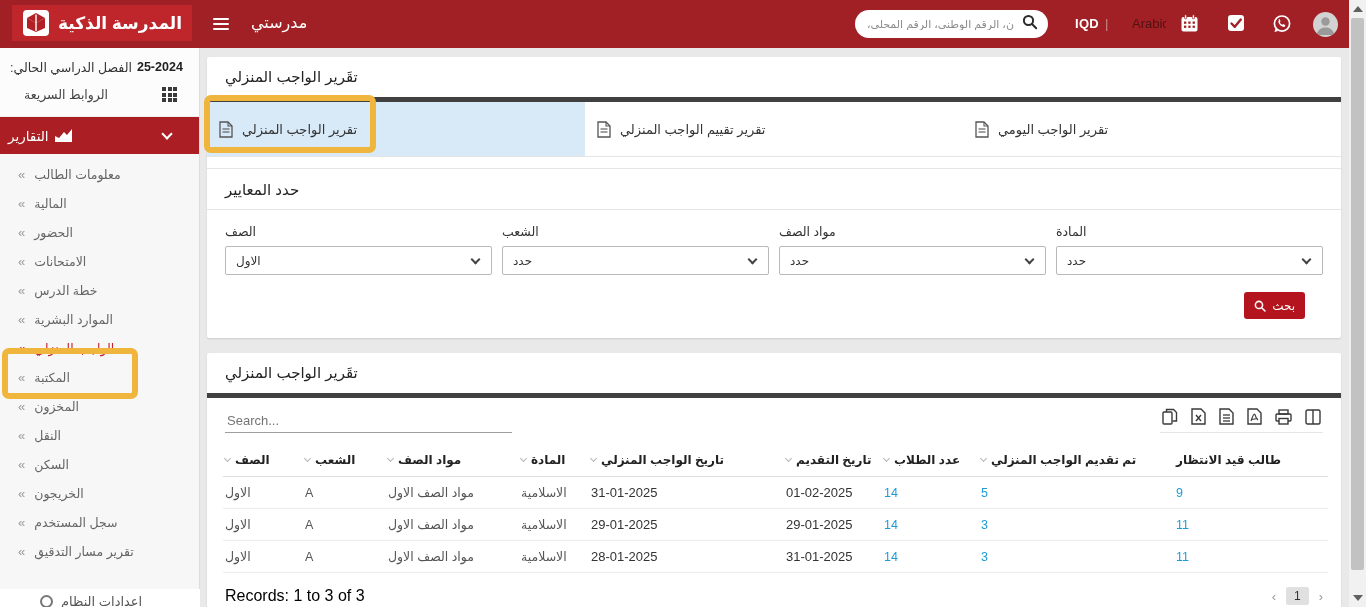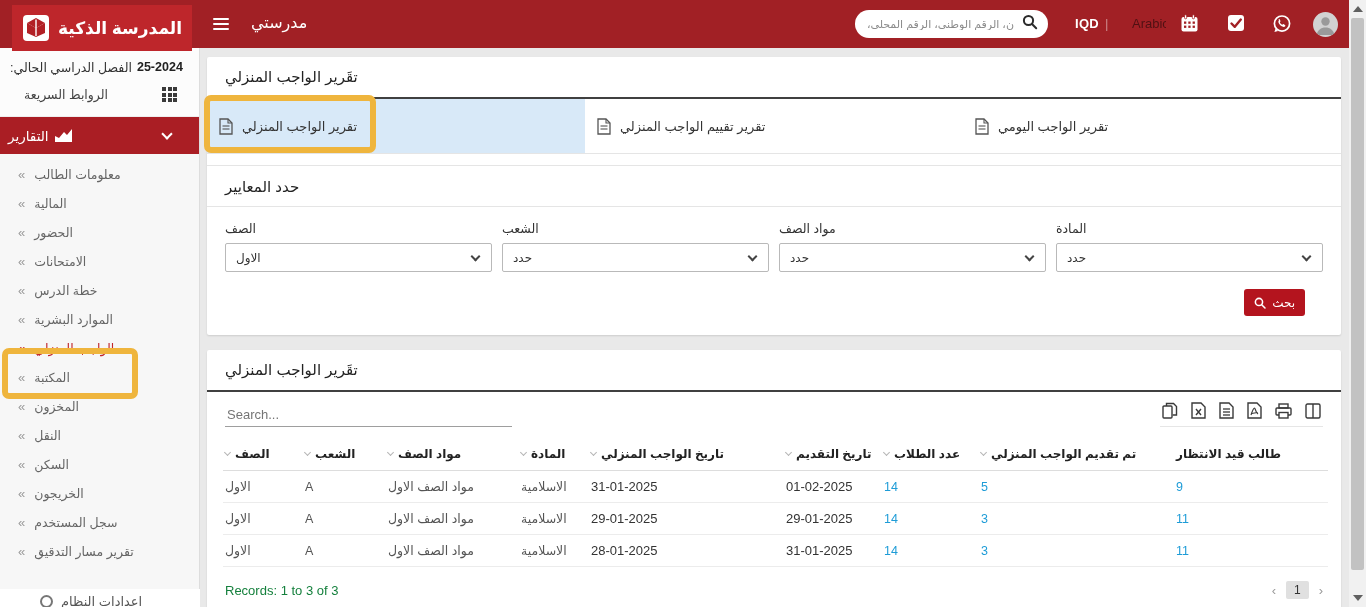--- a/index.html
+++ b/index.html
@@ -1,20 +1,20 @@
 <!DOCTYPE html>
 <html><head>
 <meta charset="utf-8">
 <style>
   * { margin:0; padding:0; box-sizing:border-box; }
   html,body { width:1366px; height:607px; overflow:hidden; font-family:"Liberation Sans","DejaVu Sans",sans-serif; background:#e9e9e9; position:relative; }
 
   
   .topbar { position:absolute; left:0; top:0; width:1349px; height:48px; background:#A12025; z-index:5; }
-  .logo-box { position:absolute; left:12px; top:5px; width:180px; height:46px; background:#BE262B; display:flex; align-items:center; justify-content:center; gap:8px; flex-direction:row-reverse; }
+  .logo-box { position:absolute; left:12px; top:5px; width:180px; height:36px; background:#BE262B; display:flex; align-items:center; justify-content:center; gap:8px; flex-direction:row-reverse; }
   .logo-box .logo-text { color:#fff; font-weight:bold; font-size:17px; direction:rtl; }
   .hamburger { position:absolute; left:213px; top:18px; width:16px; height:12px; display:flex; flex-direction:column; justify-content:space-between; cursor:pointer; }
   .hamburger span { display:block; height:2px; background:#fff; border-radius:1px; }
   .app-title { position:absolute; left:242px; top:13px; color:#fff; font-size:16px; direction:rtl;margin-left:9px; }
   .top-search { position:absolute; left:855px; top:10px; width:193px; height:28px; background:#fff; border-radius:14px; display:flex; align-items:center; padding:0 10px 0 12px; }
   .top-search input { flex:1; border:none; outline:none; background:transparent; font-size:11px; color:#444; direction:rtl; text-align:right; font-family:inherit; }
   .top-search input::placeholder { color:#8b8b8b; }
   .top-search .mag { margin-left:8px; flex:0 0 auto; }
   .iqd { position:absolute; left:1075px; top:16px; color:#fff; font-weight:bold; font-size:13px; letter-spacing:.3px; cursor:pointer; }
   .iqd::after { content:"|"; color:rgba(255,255,255,.45); font-weight:normal; margin-left:6px; }
@@ -49,21 +49,21 @@
   .chevs::before { content:"«"; }
   .side-item .si-label { color:#666; font-size:12.5px; direction:rtl; }
   .side-item.active .chevs, .side-item.active .si-label { color:#C1272D; }
   .side-bottom { position:absolute; left:0; top:547px; width:200px; height:60px; background:#fff; border-top:1px solid #e2e2e2; overflow:hidden; }
   .side-bottom .sb-row { display:flex; align-items:center; gap:8px; padding:46px 0 0 40px; color:#555; font-size:13px; }
   .side-bottom .gear { width:13px; height:13px; border:2px solid #777; border-radius:50%; position:relative; }
 
   
   .main { position:absolute; left:200px; top:48px; width:1149px; height:559px; background:#e9e9e9; padding:9px 8px 0 7px; overflow:hidden; }
   .card { background:#fff; border-radius:2px; box-shadow:0 1px 2px rgba(0,0,0,.12); }
-  .card-head { padding:11px 18px; border-bottom:2px solid #404040; }
+  .card-head { padding:11px 18px; border-bottom:5px solid #404040; }
   .card-title { font-size:15px; color:#222; direction:rtl; display:inline-block; }
 
   
   .tabs { display:flex; height:55px; border-bottom:1px solid #e5e5e5; }
   .tab { flex:1 1 0; display:flex; align-items:center; gap:9px; padding-left:12px; cursor:pointer; }
   .tab.active { background:#D8E9F8; }
   .tab .t-label { font-size:13px; color:#333; direction:rtl; }
   .tabs-gap { height:11px; }
 
   
@@ -90,21 +90,21 @@
   .tbl-wrap { padding:2px 16px 0 16px; }
   th { text-align:left; font-size:12px; color:#222; font-weight:bold; padding:10px 2px 9px 2px; border-bottom:1px solid #ddd; white-space:nowrap; overflow:hidden; }
   th .th-in { display:flex; align-items:center; gap:5px; }
   th .sort { width:5px; height:5px; border-right:1.6px solid #b5b5b5; border-bottom:1.6px solid #b5b5b5; transform:rotate(45deg); margin-top:-3px; flex:0 0 auto; }
   th .th-label { direction:rtl; }
   td { font-size:12.5px; color:#555; padding:8px 2px; border-bottom:1px solid #ececec; white-space:nowrap; overflow:hidden; }
   td.ar { direction:rtl; text-align:left; }
   td.dt { color:#333; font-size:13px; }
   td.lnk { color:#1E9CD7; cursor:pointer; }
   .tbl-foot { display:flex; justify-content:space-between; align-items:center; padding:14px 18px 16px 18px; }
-  .records { font-size:13px; color:#15803d; }
+  .records { font-size:16px; color:#000000; }
   .pager { display:flex; align-items:center; gap:10px; font-size:13px; color:#999; }
   .pager .pg-btn { cursor:pointer; }
   .pager .pg-num { background:#e0e0e0; color:#333; font-size:12px; padding:2px 8px; border-radius:2px; cursor:pointer; }
 
   
   .hl-box { position:absolute; border:6px solid #EFB53D; border-radius:7px; z-index:40; pointer-events:none; }
   .hl-tab { left:204px; top:95px; width:172px; height:58px; }
   .hl-side { left:2px; top:348px; width:136px; height:51px; }
 </style>
 </head>

